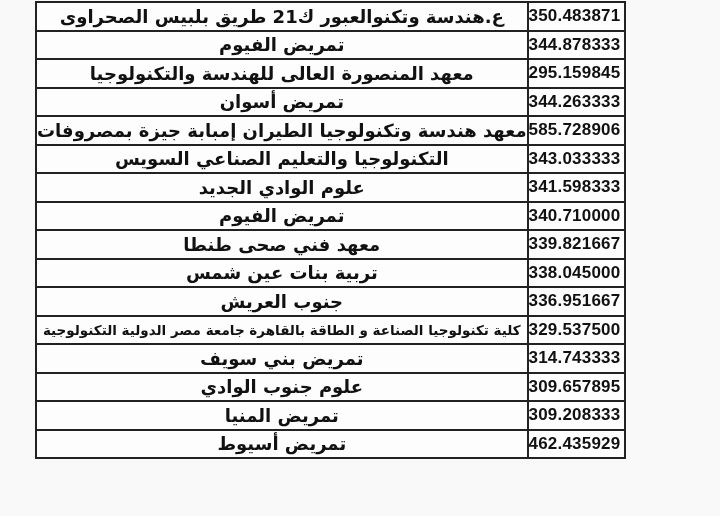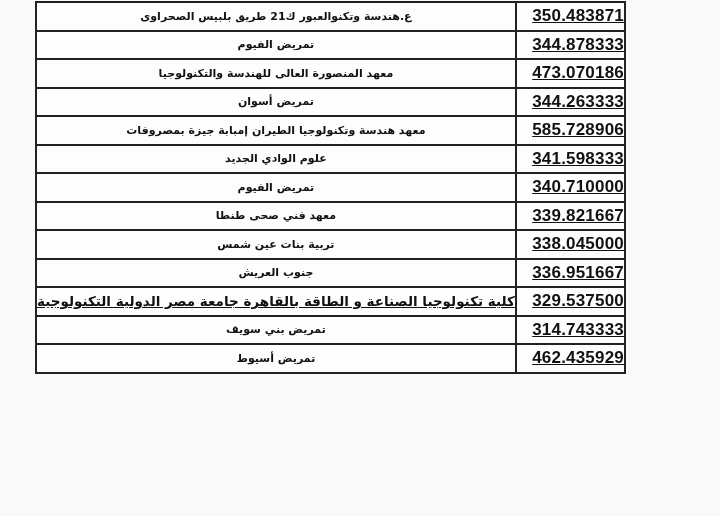--- a/index.html
+++ b/index.html
@@ -30,58 +30,61 @@
       padding: 0;
       vertical-align: middle;
       color: #111;
       font-weight: bold;
     }
     td.name {
       width: 473px;
       text-align: center;
       direction: rtl;
       font-family: "DejaVu Sans", sans-serif;
-      font-size: 11px;
+      font-size: 18px;
       white-space: nowrap;
       overflow: hidden;
     }
     td.score {
       width: 114px;
-      text-align: right;
+      text-align: left;
       font-family: "Liberation Sans", sans-serif;
       font-size: 17px;
       letter-spacing: 0.2px;
-      text-decoration: underline;
     }
   </style>
 </head>
 <body>
 
 <div class="page">
   <table class="results">
     <tbody>
       <tr>
         <td class="name">ع.هندسة وتكنوالعبور ك21 طريق بلبيس الصحراوى</td>
         <td class="score">350.483871</td>
       </tr>
       <tr>
         <td class="name">تمريض الفيوم</td>
         <td class="score">344.878333</td>
       </tr>
       <tr>
         <td class="name">معهد المنصورة العالى للهندسة والتكنولوجيا</td>
-        <td class="score">473.070186</td>
+        <td class="score">295.159845</td>
       </tr>
       <tr>
         <td class="name">تمريض أسوان</td>
         <td class="score">344.263333</td>
       </tr>
       <tr>
         <td class="name">معهد هندسة وتكنولوجيا الطيران إمبابة جيزة بمصروفات</td>
         <td class="score">585.728906</td>
+      </tr>
+      <tr>
+        <td class="name">التكنولوجيا والتعليم الصناعي السويس</td>
+        <td class="score">343.033333</td>
       </tr>
       <tr>
         <td class="name">علوم الوادي الجديد</td>
         <td class="score">341.598333</td>
       </tr>
       <tr>
         <td class="name">تمريض الفيوم</td>
         <td class="score">340.710000</td>
       </tr>
       <tr>
@@ -90,26 +93,34 @@
       </tr>
       <tr>
         <td class="name">تربية بنات عين شمس</td>
         <td class="score">338.045000</td>
       </tr>
       <tr>
         <td class="name">جنوب العريش</td>
         <td class="score">336.951667</td>
       </tr>
       <tr>
-        <td class="name" style="font-size:13.5px;text-decoration:underline;">كلية تكنولوجيا الصناعة و الطاقة بالقاهرة جامعة مصر الدولية التكنولوجية</td>
+        <td class="name" style="font-size:13.5px;">كلية تكنولوجيا الصناعة و الطاقة بالقاهرة جامعة مصر الدولية التكنولوجية</td>
         <td class="score">329.537500</td>
       </tr>
       <tr>
         <td class="name">تمريض بني سويف</td>
         <td class="score">314.743333</td>
+      </tr>
+      <tr>
+        <td class="name">علوم جنوب الوادي</td>
+        <td class="score">309.657895</td>
+      </tr>
+      <tr>
+        <td class="name">تمريض المنيا</td>
+        <td class="score">309.208333</td>
       </tr>
       <tr>
         <td class="name">تمريض أسيوط</td>
         <td class="score">462.435929</td>
       </tr>
     </tbody>
   </table>
 </div>
 
 </body></html>

